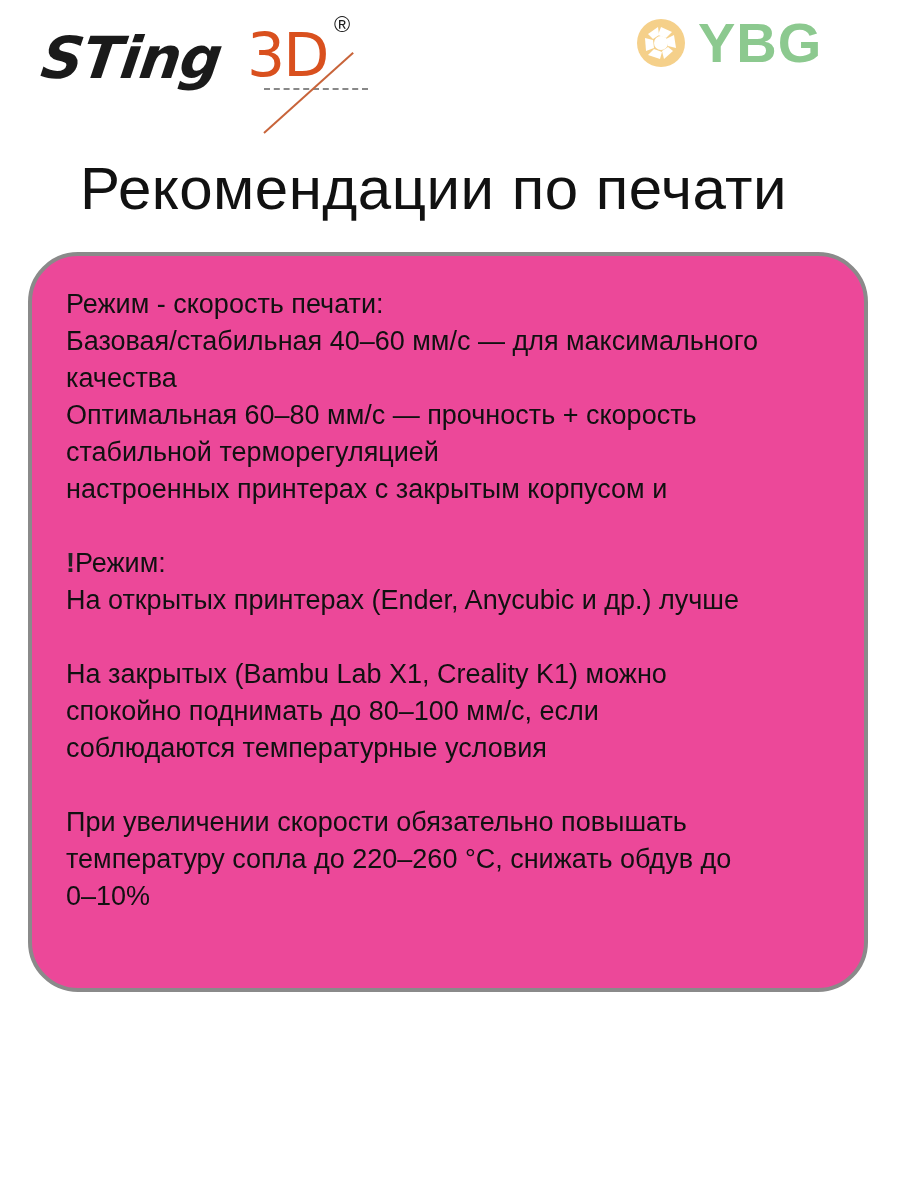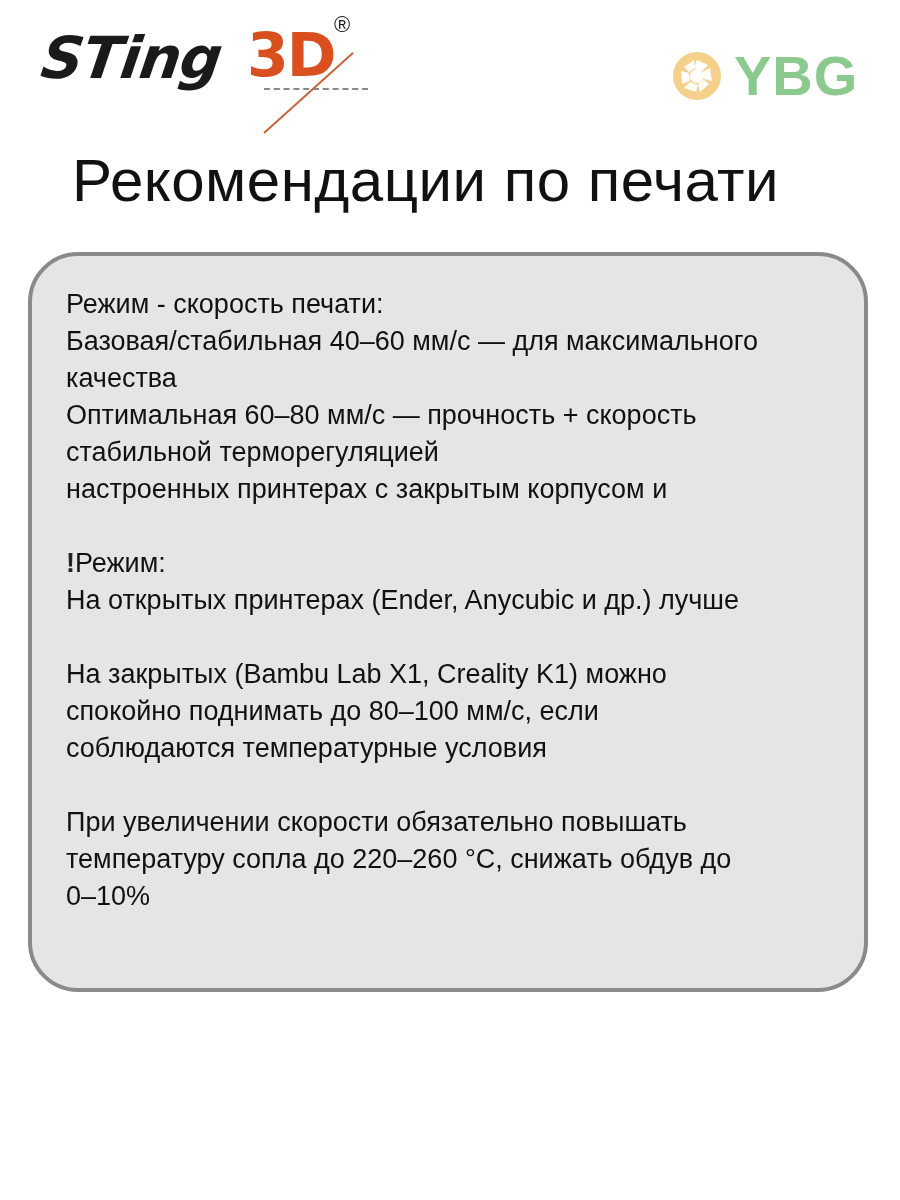--- a/index.html
+++ b/index.html
@@ -8,44 +8,44 @@
       font-family: "Liberation Sans", "DejaVu Sans", sans-serif; color: #111;
     }
     .logo-sting { position: absolute; left: 42px; top: 10px; width: 340px; height: 120px; }
     .sting-text {
       position: absolute; left: 0; top: 14px; font-family: "DejaVu Sans", sans-serif;
       font-weight: bold; font-style: italic; font-size: 58px; letter-spacing: -1px; color: #1a1a1a;
       transform: skewX(-8deg);
     }
     .sting-3d {
       position: absolute; left: 205px; top: 10px; font-family: "DejaVu Sans", sans-serif;
-      font-weight: bold; font-size: 60px; color: #d9501e; letter-spacing: -2px;
+      font-weight: normal; font-size: 60px; color: #d9501e; letter-spacing: -2px;
     }
     .sting-reg { position: absolute; left: 292px; top: 2px; font-size: 22px; color: #1a1a1a; }
     .sting-dash {
       position: absolute; left: 222px; top: 78px; width: 104px; height: 0;
       border-top: 2px dashed #888;
     }
     .sting-slash {
       position: absolute; left: 222px; top: 40px; width: 120px; height: 2px; background: #c8643a;
       transform-origin: left center; transform: translate(0, 82px) rotate(-42deg);
     }
-    .logo-ybg { position: absolute; left: 672px; top: 12px; width: 210px; height: 60px; margin-top: 33px; }
+    .logo-ybg { position: absolute; left: 636px; top: 12px; width: 210px; height: 60px; }
     .ybg-icon { position: absolute; left: 0; top: 6px; width: 50px; height: 50px; }
     .ybg-text {
       position: absolute; left: 62px; top: 0; font-family: "Liberation Sans", sans-serif;
       font-weight: bold; font-size: 56px; color: #8cc98f; letter-spacing: 1px; line-height: 62px;
     }
     .page-title {
       position: absolute; left: 64px; top: 138px; font-family: "Liberation Sans", sans-serif;
-      font-size: 60px; font-weight: normal; color: #111; letter-spacing: 0.5px; margin: 8px;
+      font-size: 60px; font-weight: normal; color: #111; letter-spacing: 0.5px; margin: 16px;
     }
     .card {
       position: absolute; left: 28px; top: 252px; width: 840px; height: 740px;
-      border: 4px solid #8a8a8a; border-radius: 50px; box-sizing: border-box; background: #e5e5e5;
+      border: 4px solid #8a8a8a; border-radius: 50px; box-sizing: border-box; background: #ec4899;
     }
     .card-body {
       position: absolute; left: 34px; top: 30px; right: 30px;
       font-family: "Liberation Sans", sans-serif; font-size: 27px; line-height: 37px; color: #111;
     }
     .line { display: block; white-space: nowrap; }
     .gap { display: block; height: 37px; }
     .warn { font-weight: bold; color: #222; }
   </style>
 </head>

